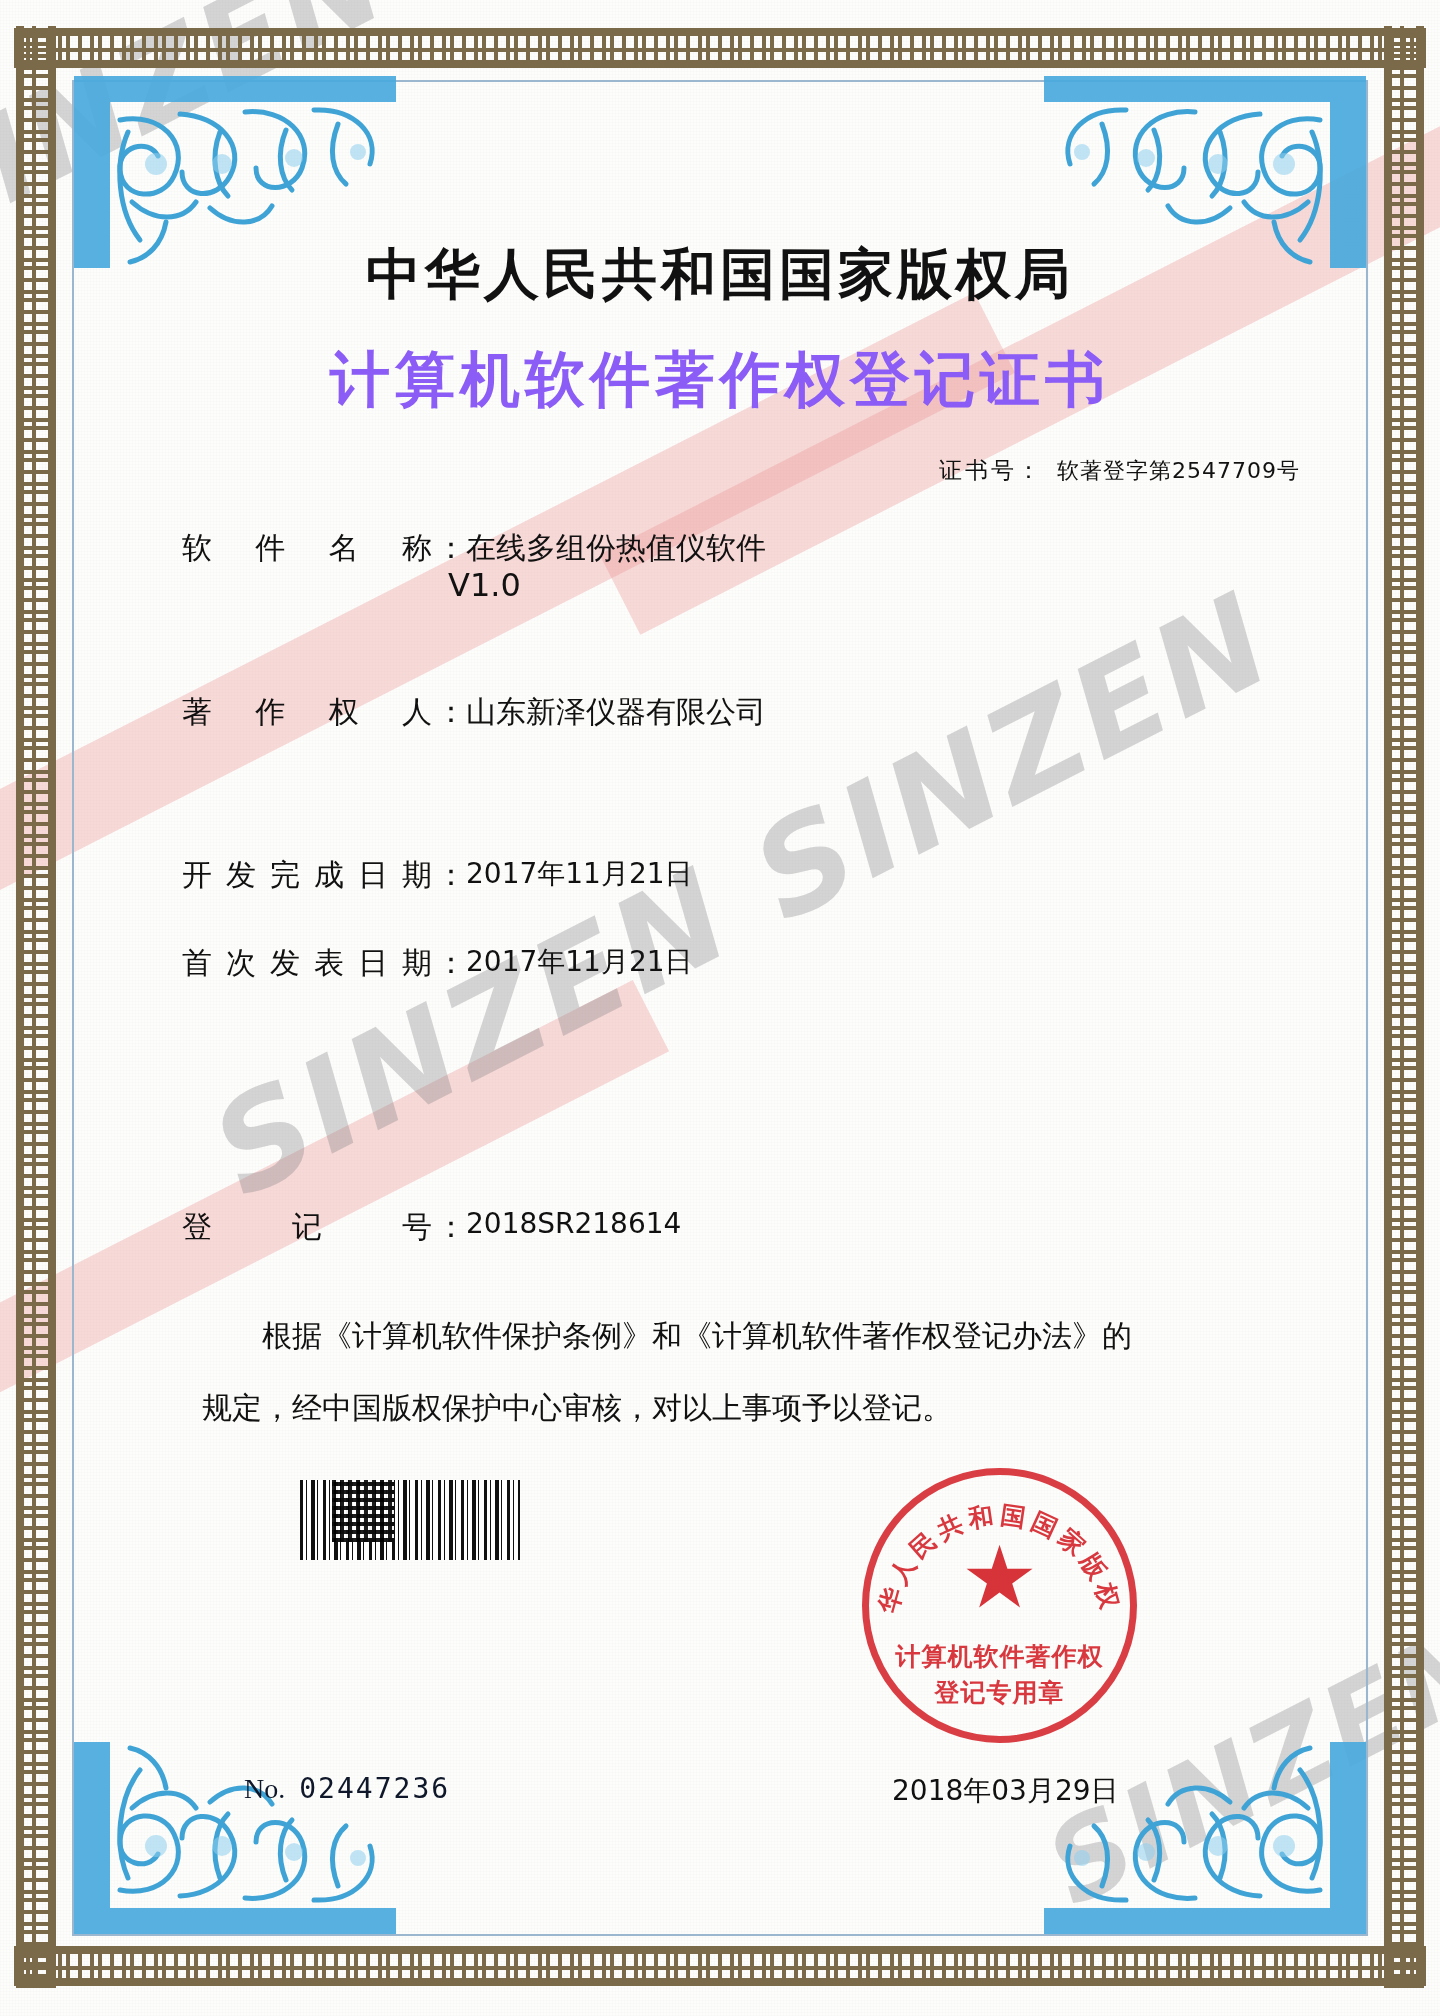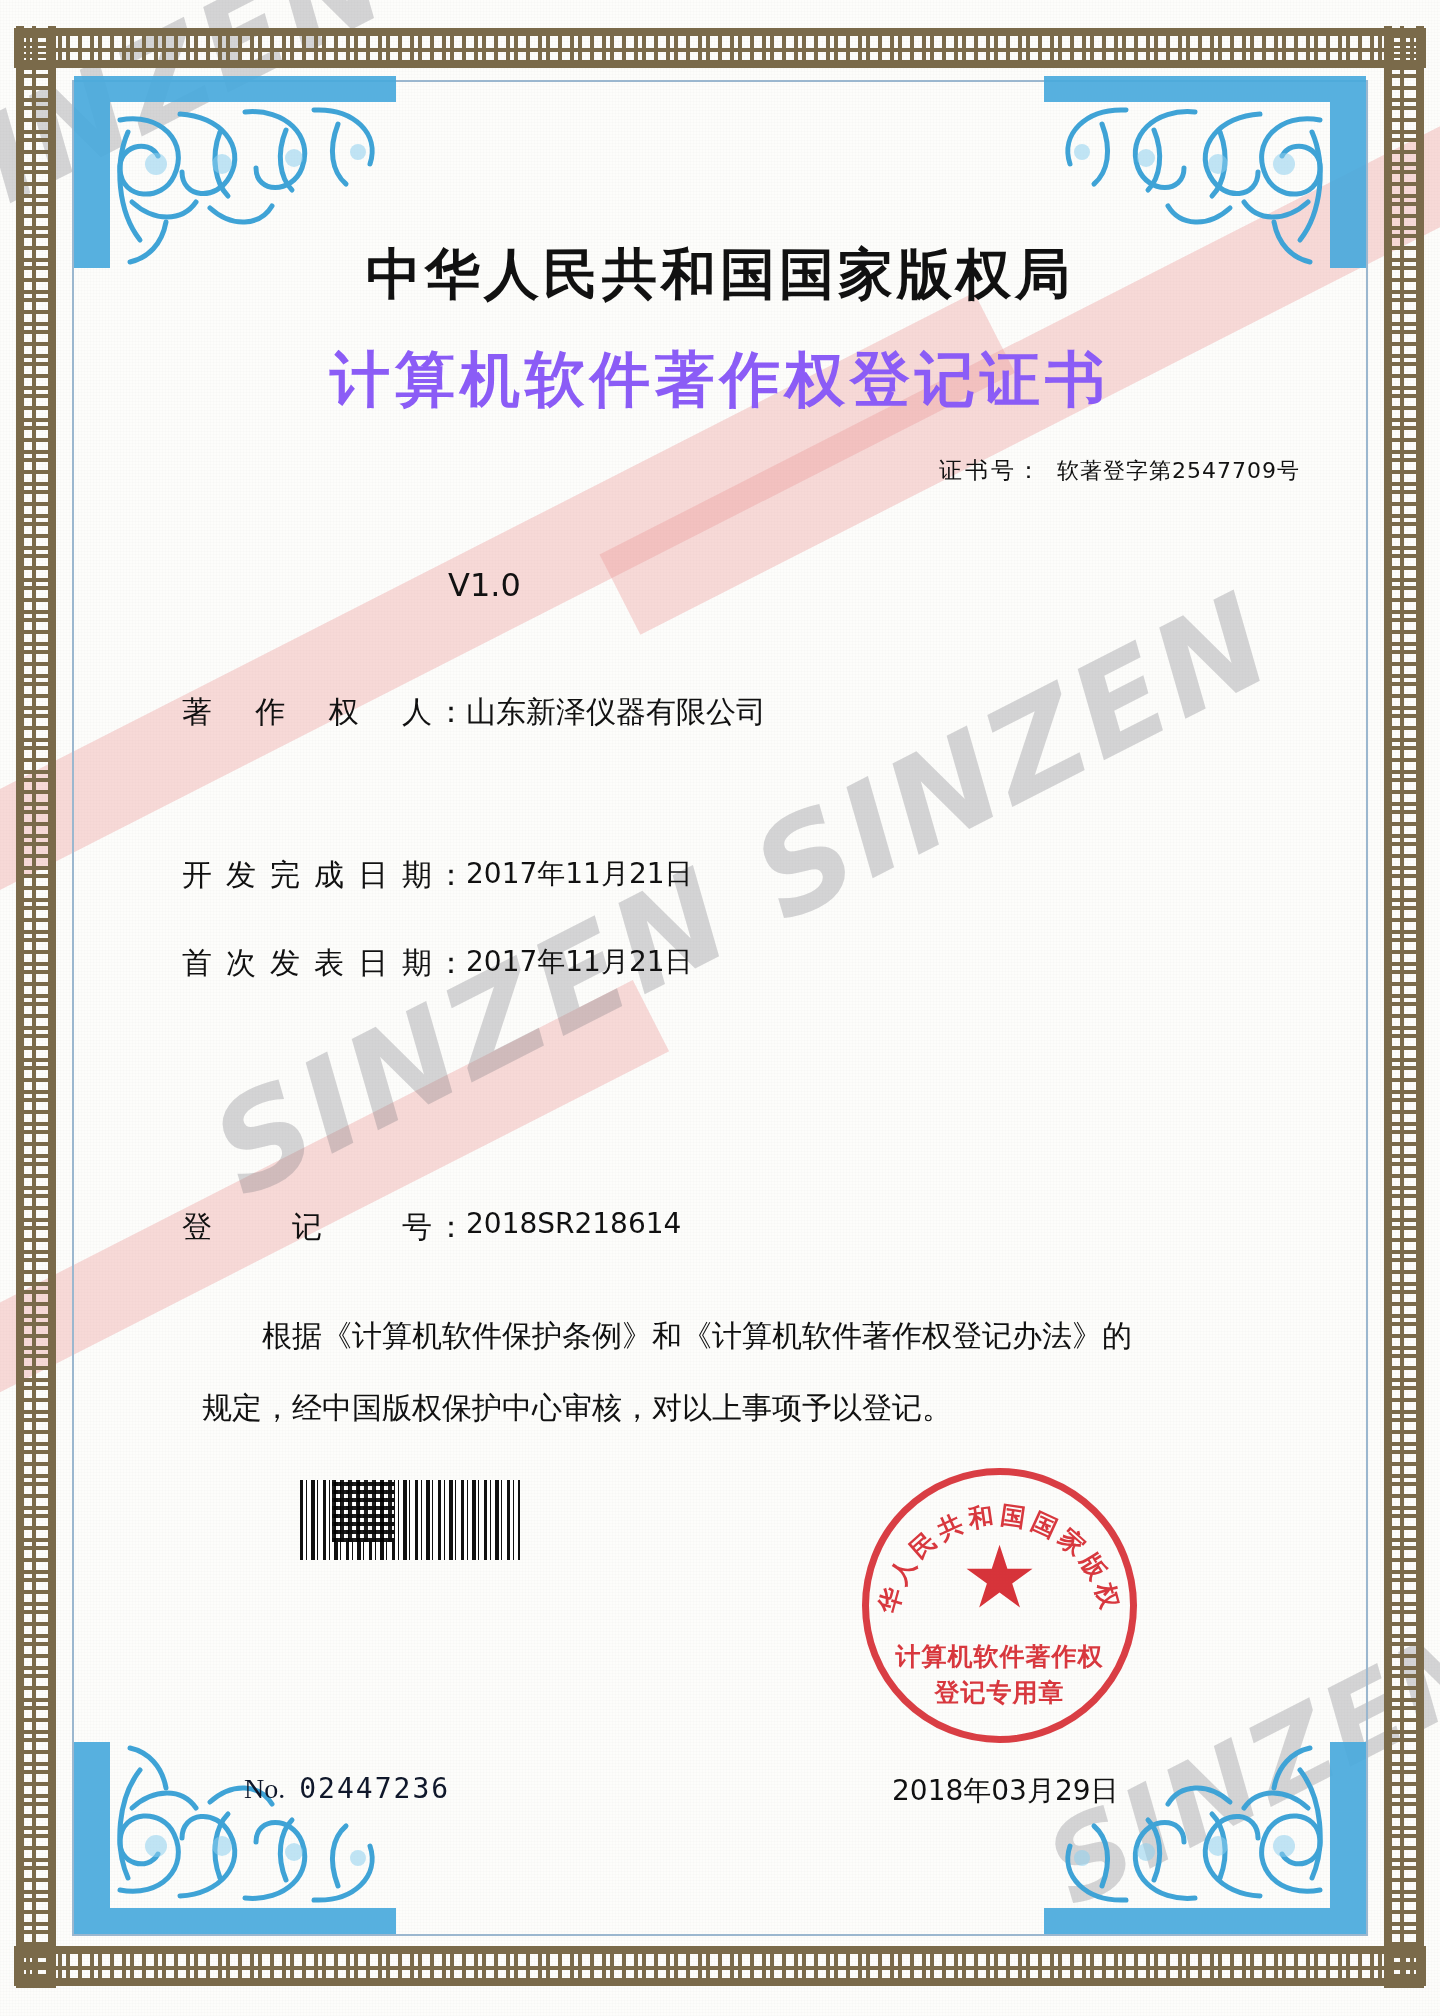--- a/index.html
+++ b/index.html
@@ -452,20 +452,23 @@
     </svg>
   </div>
 
   <div class="title-block title-main">中华人民共和国国家版权局</div>
   <div class="title-block title-sub">计算机软件著作权登记证书</div>
 
   <div class="cert-no">
     <span class="label">证书号：</span><span class="value">软著登字第2547709号</span>
   </div>
 
+  <div class="field" id="row-name">
+    <span class="fl spread">软件名称</span><span class="fl-colon">：</span><span class="fv">在线多组份热值仪软件</span>
+  </div>
   <div class="field" id="row-name2">V1.0</div>
 
   <div class="field" id="row-owner">
     <span class="fl spread">著作权人</span><span>：</span><span class="fv">山东新泽仪器有限公司</span>
   </div>
 
   <div class="field" id="row-devdate">
     <span class="fl spread">开发完成日期</span><span>：</span><span class="fv fv-latin">2017年11月21日</span>
   </div>
 

